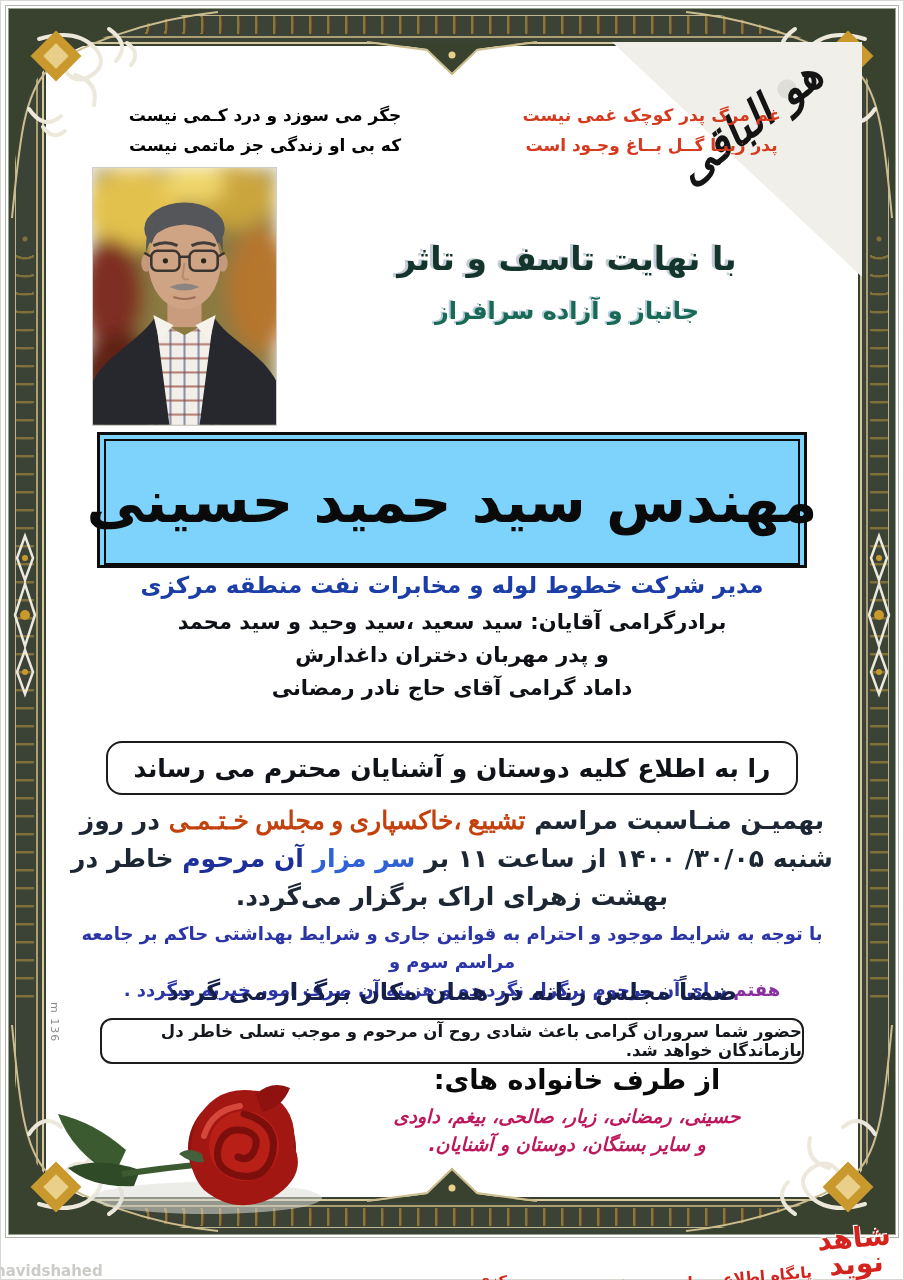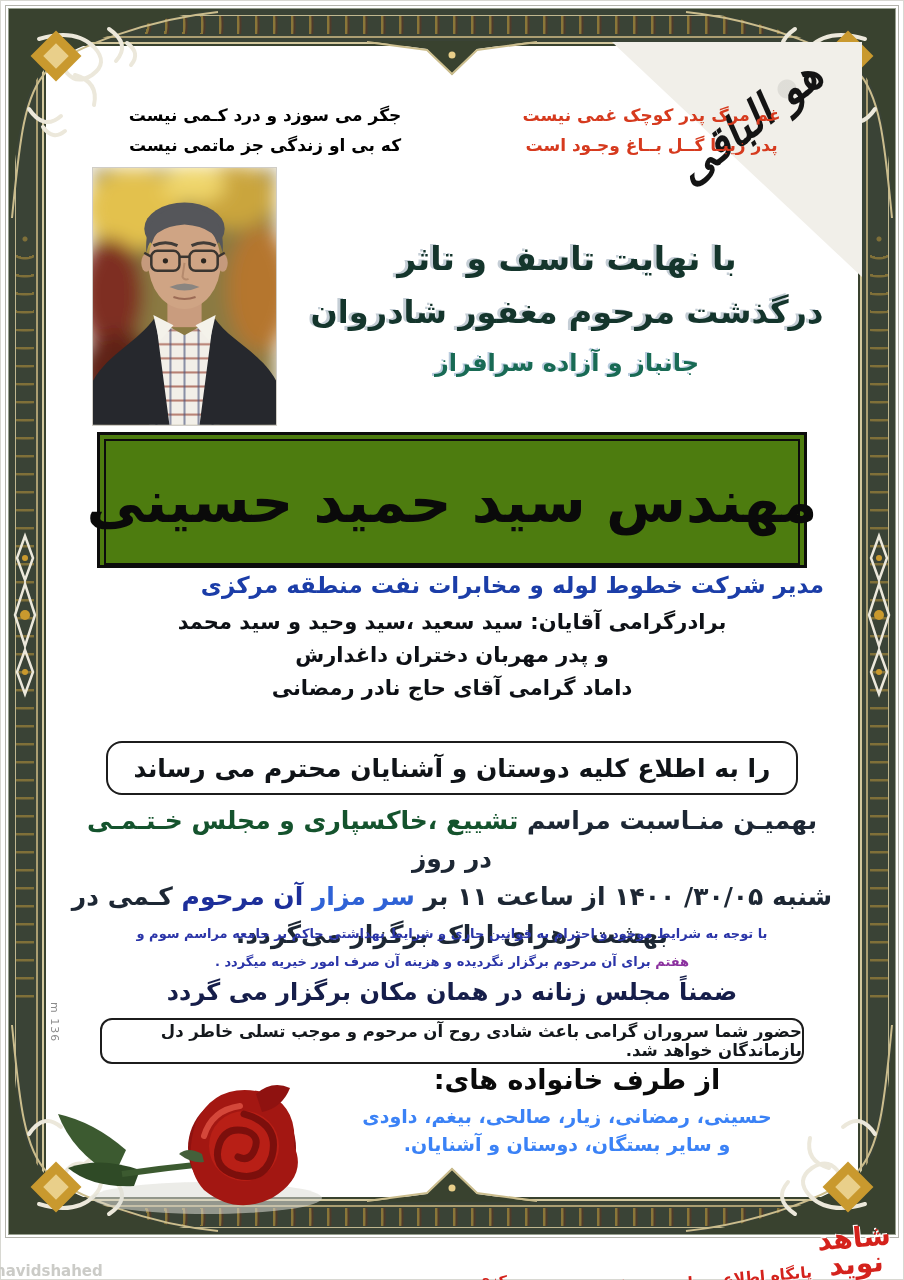--- a/index.html
+++ b/index.html
@@ -52,36 +52,36 @@
   .poem{position:absolute;top:100px;font-size:17px;font-weight:700;line-height:30px;text-align:center;}
   .poem.right{right:85px;width:335px;}
   .poem.left{left:105px;width:320px;}
   .photo{position:absolute;top:167px;left:92px;width:183px;height:257px;border:1px solid #d0cdc6;}
   .intro{position:absolute;top:232px;right:70px;left:300px;text-align:center;}
   .intro .l1{font-size:33px;font-weight:800;line-height:54px;text-shadow:-3px -1px 0 rgba(150,165,180,.55);}
   .intro .l2{font-size:32px;font-weight:800;line-height:52px;text-shadow:-3px -1px 0 rgba(150,165,180,.55);}
   .intro .l3{font-size:24px;font-weight:800;line-height:50px;text-shadow:-2px -1px 0 rgba(140,170,200,.6);}
   .name-box{
     position:absolute;top:432px;left:97px;right:97px;height:122px;
-    border:3px solid #0c0c0c;padding:4px;background:#4d7c0f;
+    border:3px solid #0c0c0c;padding:4px;background:#7dd3fc;
   }
   .name-box-inner{border:2px solid #0c0c0c;height:100%;display:flex;align-items:center;justify-content:center;}
   .name{font-size:58px;font-weight:800;color:#0a0a0a;white-space:nowrap;}
-  .job-title{position:absolute;top:572px;left:80px;right:80px;text-align:right;font-size:23px;font-weight:800;}
+  .job-title{position:absolute;top:572px;left:80px;right:80px;text-align:center;font-size:23px;font-weight:800;}
   .relations{position:absolute;top:606px;left:80px;right:80px;text-align:center;font-size:21px;font-weight:800;color:#0e1116;line-height:33px;}
   .notice-box{
     position:absolute;top:741px;left:106px;right:106px;height:50px;
     border:2px solid #1c1c1c;border-radius:16px;
     display:flex;align-items:center;justify-content:center;
     font-size:25px;font-weight:800;color:#101418;
   }
   .ceremony{position:absolute;top:802px;left:70px;right:70px;text-align:center;
     font-size:25px;font-weight:800;color:#1d2734;line-height:38px;}
   .health-note{position:absolute;top:920px;left:70px;right:70px;text-align:center;
-    font-size:13px;font-weight:700;line-height:28px;}
+    font-size:18px;font-weight:700;line-height:28px;}
   .ladies-note{position:absolute;top:978px;left:80px;right:80px;text-align:center;
     font-size:24px;font-weight:800;color:#161e4a;}
   .presence-box{
     position:absolute;top:1018px;left:100px;right:100px;height:42px;
     border:2px solid #1c1c1c;border-radius:12px;
     display:flex;align-items:center;justify-content:center;
     font-size:16.5px;font-weight:700;color:#14181c;
   }
   .families-heading{position:absolute;top:1064px;left:320px;right:70px;text-align:center;
     font-size:27px;font-weight:800;color:#0a0a0a;}
@@ -257,21 +257,20 @@
     <path d="M98 77 Q110 71 122 77" stroke="#413c38" stroke-width="3" fill="none"></path>
     <circle cx="72" cy="92" r="2.6" fill="#2c2620"></circle>
     <circle cx="110" cy="92" r="2.6" fill="#2c2620"></circle>
     <path d="M91 94 L89 108 Q91 112 95 110" stroke="#b58a6d" stroke-width="2" fill="none"></path>
     <path d="M76 118 Q91 111 106 118 Q91 125 76 118 Z" fill="#8a8580"></path>
     <path d="M80 128 Q91 132 102 128" stroke="#9c6b55" stroke-width="2" fill="none"></path>
   </svg>
 
   <div class="intro">
     <div class="l1" style="color:#14352c;">با نهایت تاسف و تاثر</div>
-    <div class="l2" style="color:#14352c;">درگذشت مرحوم مغفور شادروان</div>
     <div class="l3" style="color:#186a54;">جانباز و آزاده سرافراز</div>
   </div>
 
   <div class="name-box">
     <div class="name-box-inner">
       <div class="name">مهندس سید حمید حسینی</div>
     </div>
   </div>
 
   <div class="job-title" style="color:#1b3da8;">مدیر شرکت خطوط لوله و مخابرات نفت منطقه مرکزی</div>
@@ -280,43 +279,43 @@
     <div>و پدر مهربان دختران داغدارش</div>
     <div>داماد گرامی آقای حاج نادر رمضانی</div>
   </div>
 
   <div class="notice-box">
     <span>را به اطلاع کلیه دوستان و آشنایان محترم می رساند</span>
   </div>
 
   <div class="ceremony">
     <div>
-      <span>بهمیـن منـاسبت مراسم </span><span style="color:#14532d;">تشییع ،خاکسپاری و مجلس خـتـمـی</span><span> در روز</span>
+      <span>بهمیـن منـاسبت مراسم </span><span style="color:#c2410c;font-family:Liberation Serif, serif;">تشییع ،خاکسپاری و مجلس خـتـمـی</span><span> در روز</span>
     </div>
     <div>
-      <span>شنبه ۳۰/۰۵/ ۱۴۰۰ از ساعت ۱۱ بر </span><span style="color:#2f62d6;">سر مزار </span><span style="color:#1d2f9a;">آن مرحوم</span><span> کـمی در</span>
+      <span>شنبه ۳۰/۰۵/ ۱۴۰۰ از ساعت ۱۱ بر </span><span style="color:#2f62d6;">سر مزار </span><span style="color:#1d2f9a;">آن مرحوم</span><span> خاطر در</span>
     </div>
     <div>بهشت زهرای اراک برگزار می‌گردد.</div>
   </div>
 
   <div class="health-note" style="color:#2b35a8;">
     <div>با توجه به شرایط موجود و احترام به قوانین جاری و شرایط بهداشتی حاکم بر جامعه مراسم سوم و</div>
     <div>
       <span style="color:#8a2f9e;">هفتم</span><span> برای آن مرحوم برگزار نگردیده و هزینه آن صرف امور خیریه میگردد .</span>
     </div>
   </div>
 
   <div class="ladies-note">ضمناً مجلس زنانه در همان مکان برگزار می گردد</div>
 
   <div class="presence-box">
     <span>حضور شما سروران گرامی باعث شادی روح آن مرحوم و موجب تسلی خاطر دل بازماندگان خواهد شد.</span>
   </div>
 
   <div class="families-heading">از طرف خانواده های:</div>
-  <div class="families-names" style="color:#3b82f6;">
+  <div class="families-names" style="color:#be185d;font-style:italic;">
     <div>حسینی، رمضانی، زیار، صالحی، بیغم، داودی</div>
     <div>و سایر بستگان، دوستان و آشنایان.</div>
   </div>
 
   <svg class="rose" viewBox="0 0 285 172">
     <ellipse cx="155" cy="142" rx="115" ry="16" fill="#dcdcd6" opacity=".55"></ellipse>
     <path d="M62 120 Q20 96 6 58 Q42 66 74 94 Z" fill="#3c5a30"></path>
     <path d="M82 130 Q40 132 16 112 Q48 100 88 114 Z" fill="#2f4a26"></path>
     <path d="M70 118 Q112 112 152 108" stroke="#3c5a30" stroke-width="6" fill="none"></path>
     <circle cx="190" cy="92" r="54" fill="#8f1210"></circle>

